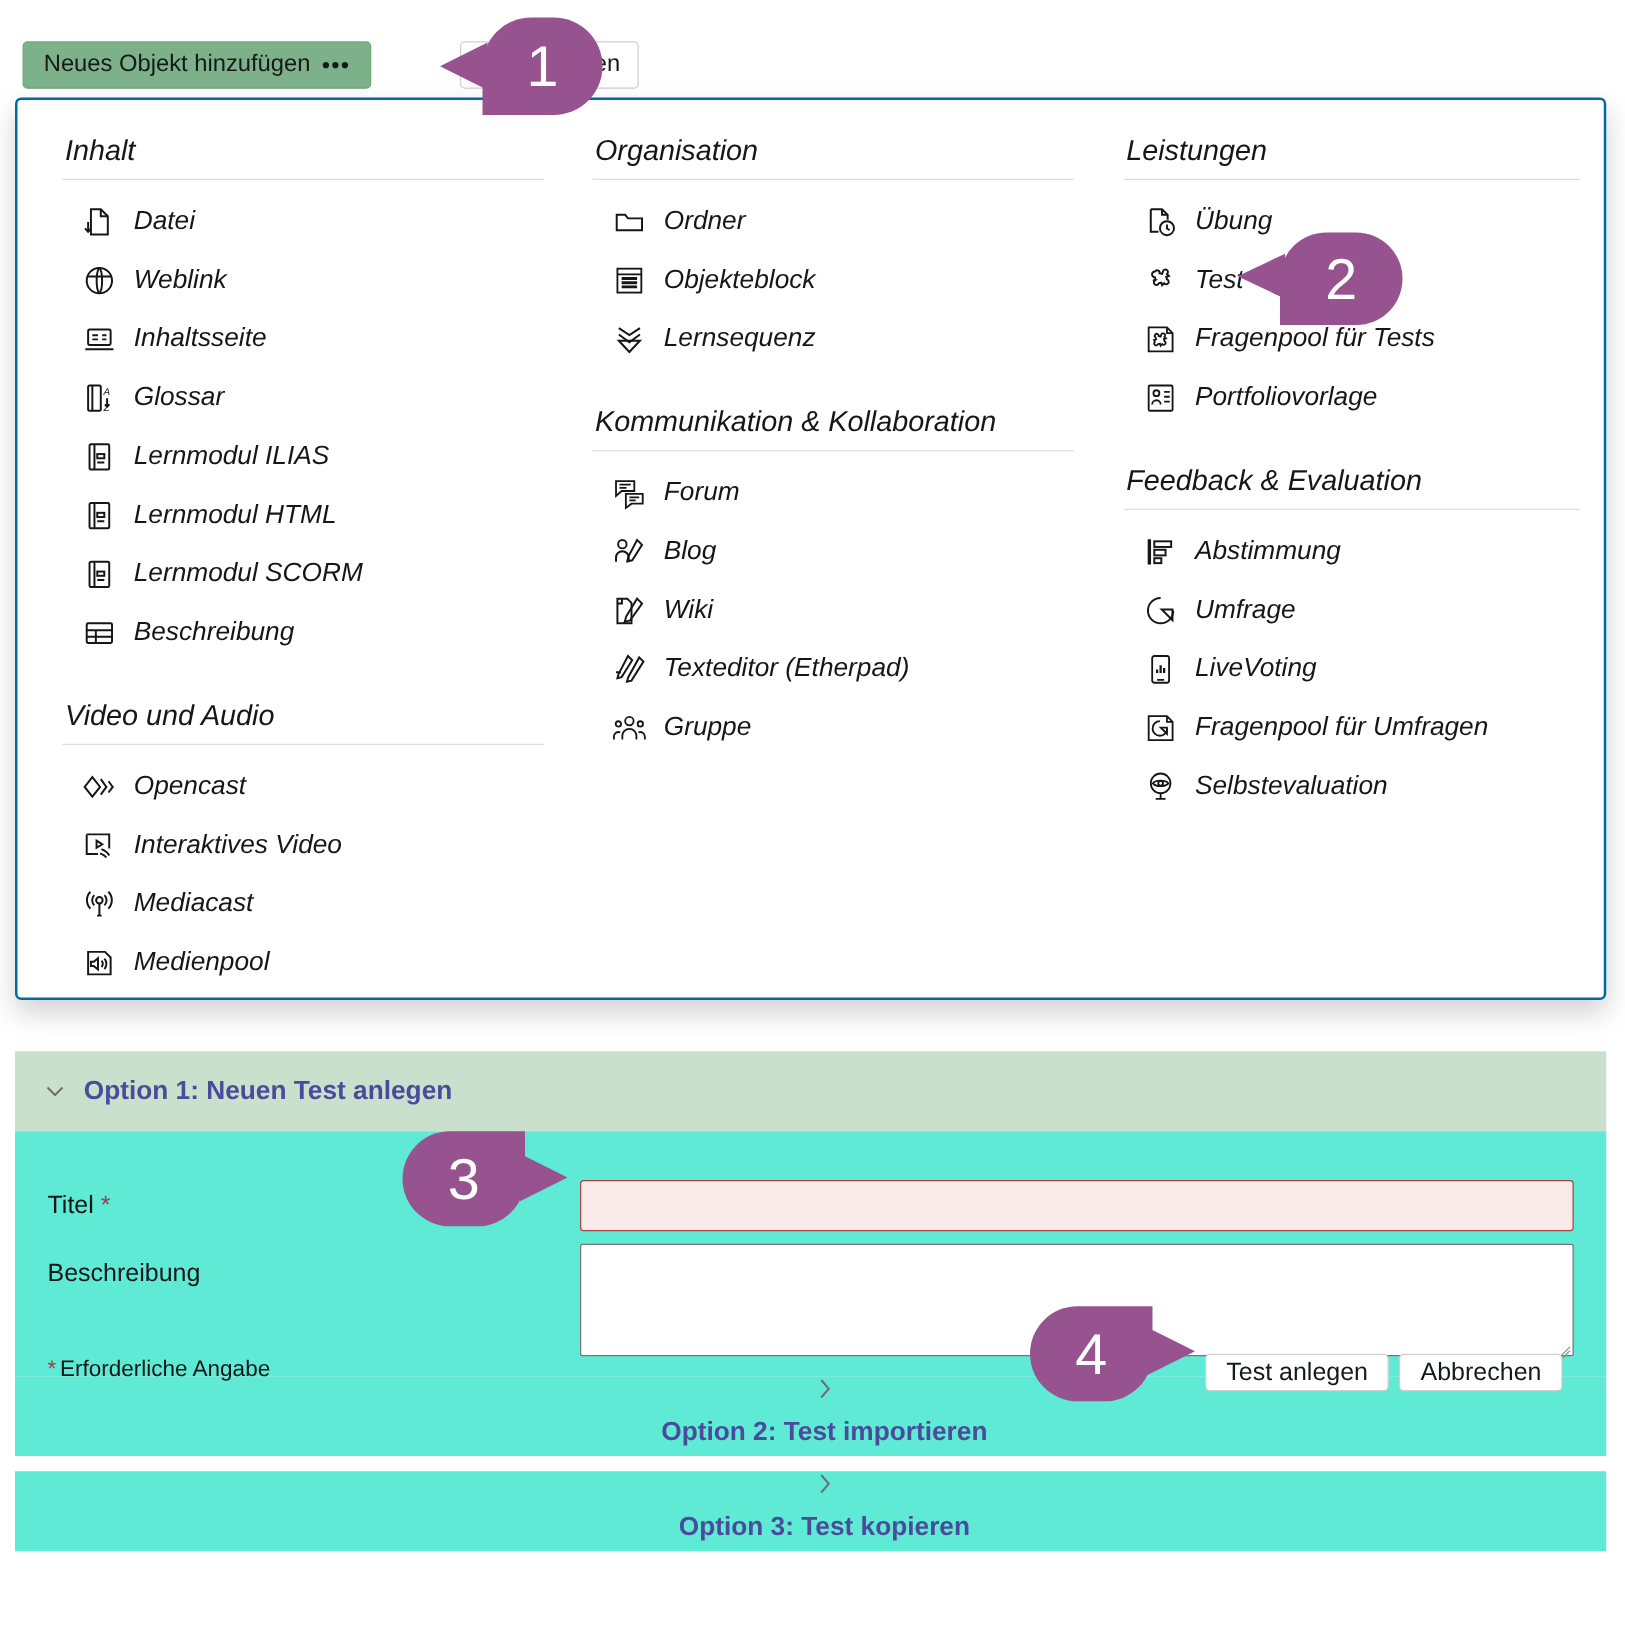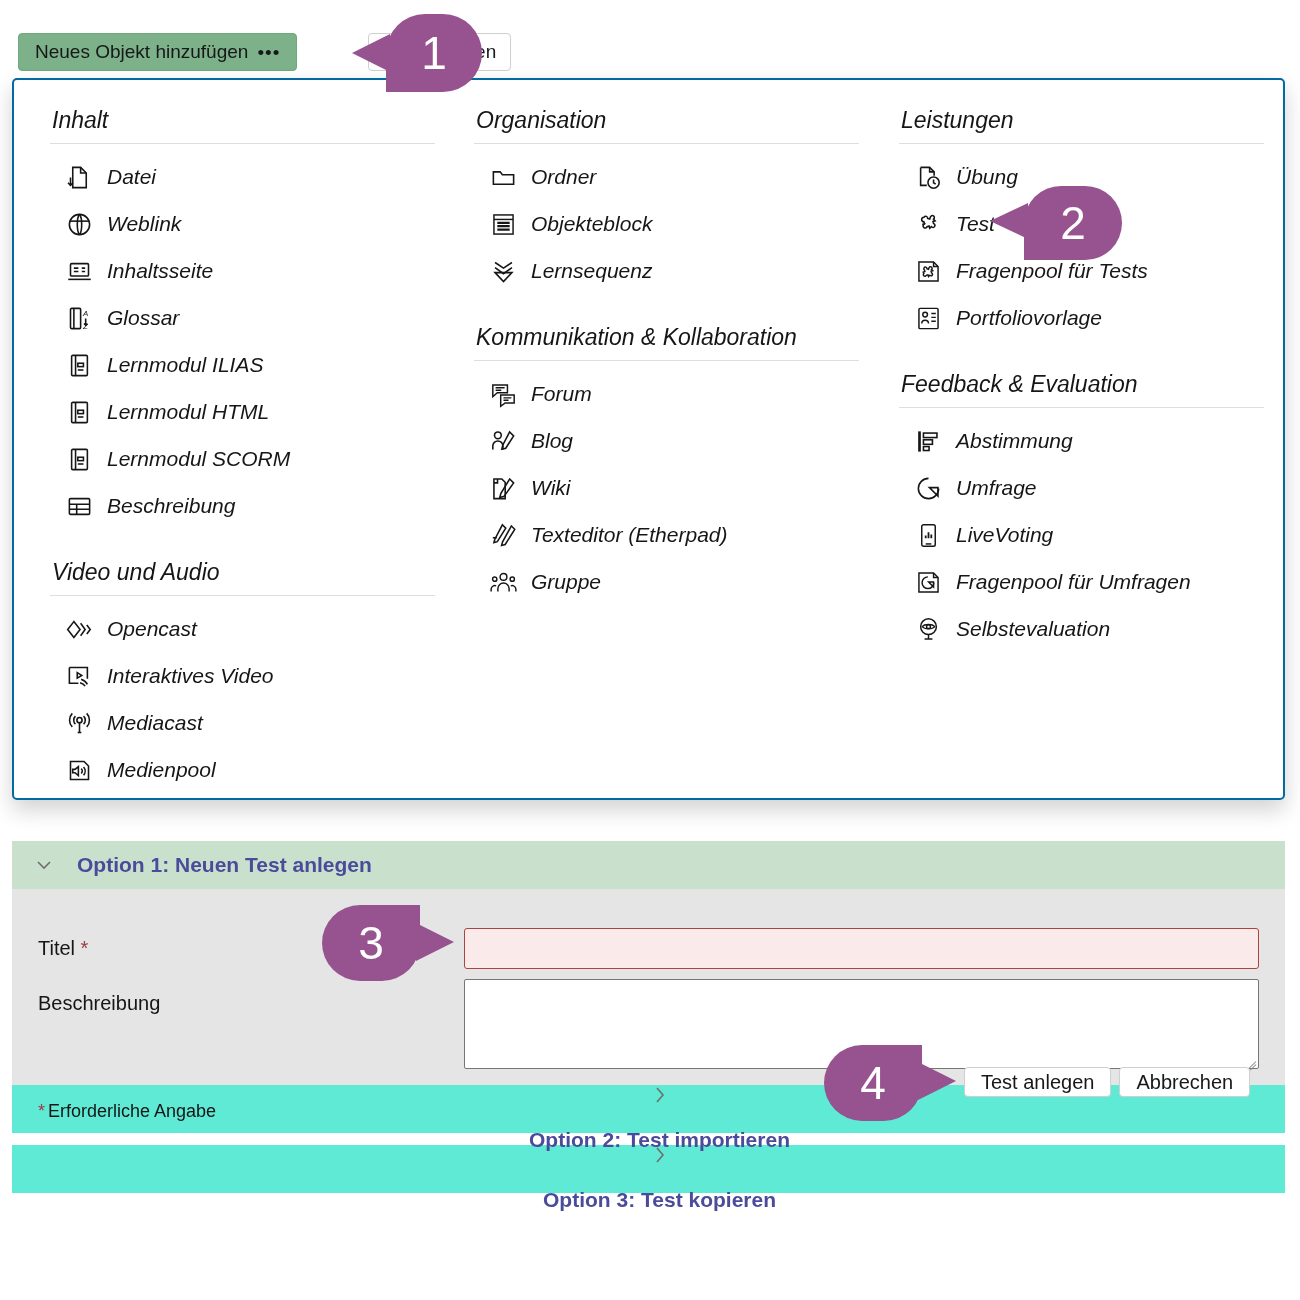--- a/index.html
+++ b/index.html
@@ -64,36 +64,36 @@
     padding-left:16px;
     font-size:21px;color:#161616;
     cursor:pointer;white-space:nowrap;
   }
   .ico{width:27px;height:27px;flex:0 0 27px;display:block;}
   .ico svg{display:block;width:27px;height:27px;}
 
   
   .card{position:absolute;left:12px;top:841px;width:1273px;}
   .panel-head{
-    height:48px;display:flex;align-items:center;gap:23px;
+    height:64px;display:flex;align-items:center;gap:13px;
     padding-left:22px;box-sizing:border-box;
     font-size:21px;font-weight:bold;color:#4b4b9b;
     cursor:pointer;
   }
   .panel-head.open{background:#c9e1cc;}
   .panel-head.closed{background:#5eead4;flex-direction:column;}
   .chev{width:20px;height:20px;flex:0 0 20px;}
   .chev svg{display:block;}
 
-  .panel-body{background:#e5e5e5;padding:40px 0 18px 0;position:relative;height:196px;box-sizing:border-box;}
+  .panel-body{background:#5eead4;padding:40px 0 18px 0;position:relative;height:196px;box-sizing:border-box;}
   .form-label{position:absolute;font-size:20px;color:#161616;}
   .req{color:#a03b46;}
   .lbl-title{left:26px;top:48px;}
   .lbl-desc{left:26px;top:103px;}
-  .note{position:absolute;left:26px;top:180px;font-size:18px;color:#161616;margin-top:32px;}
+  .note{position:absolute;left:26px;top:180px;font-size:18px;color:#161616;}
   .note .req{margin-right:3px;}
 
   .input-title{
     position:absolute;left:452px;top:39px;width:795px;height:41px;
     box-sizing:border-box;
     background:#fbeaea;border:1px solid #a94442;border-radius:3px;
     font-family:"Liberation Sans", sans-serif;font-size:18px;
     padding:0 8px;outline:none;
   }
   .input-desc{

